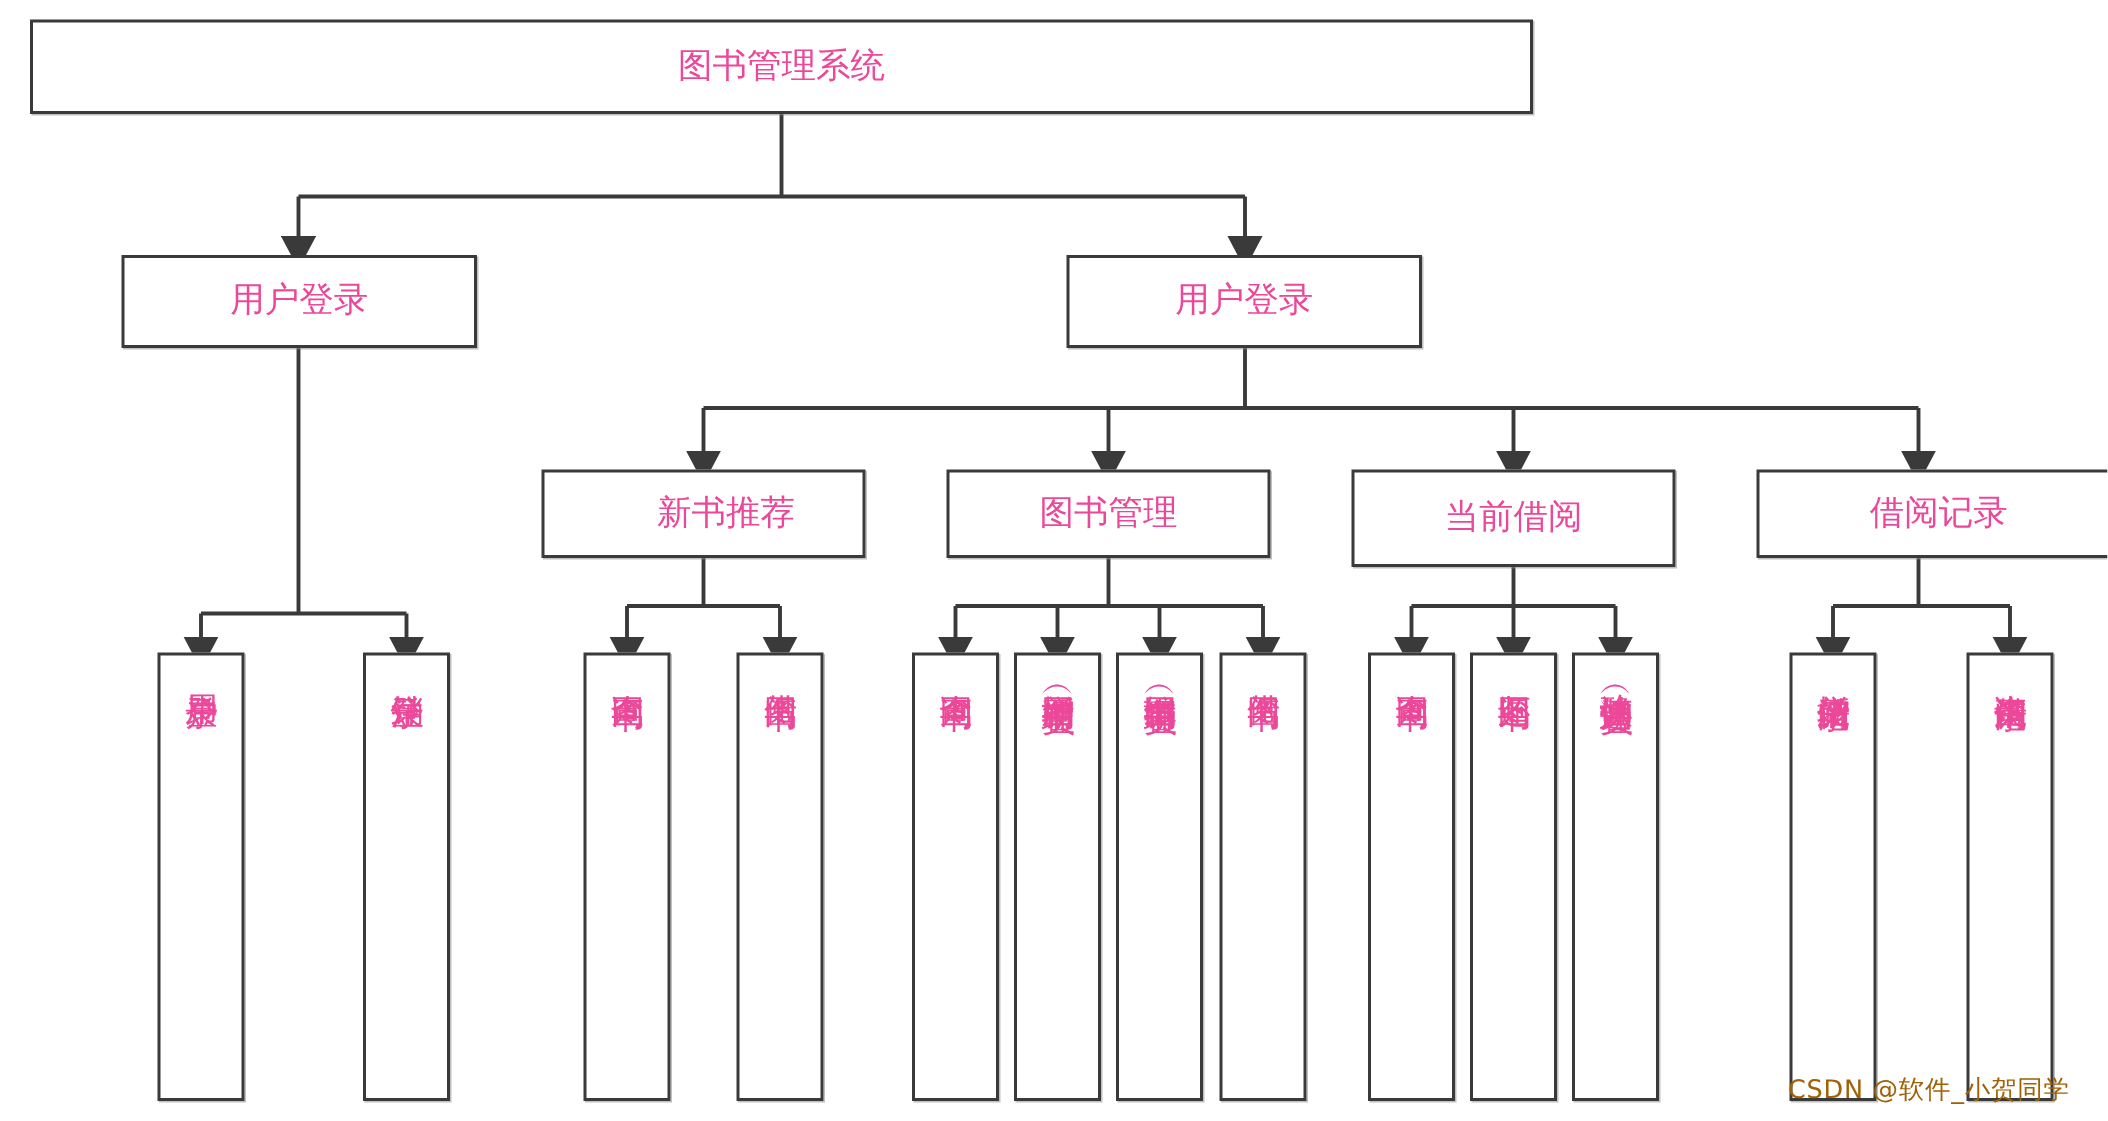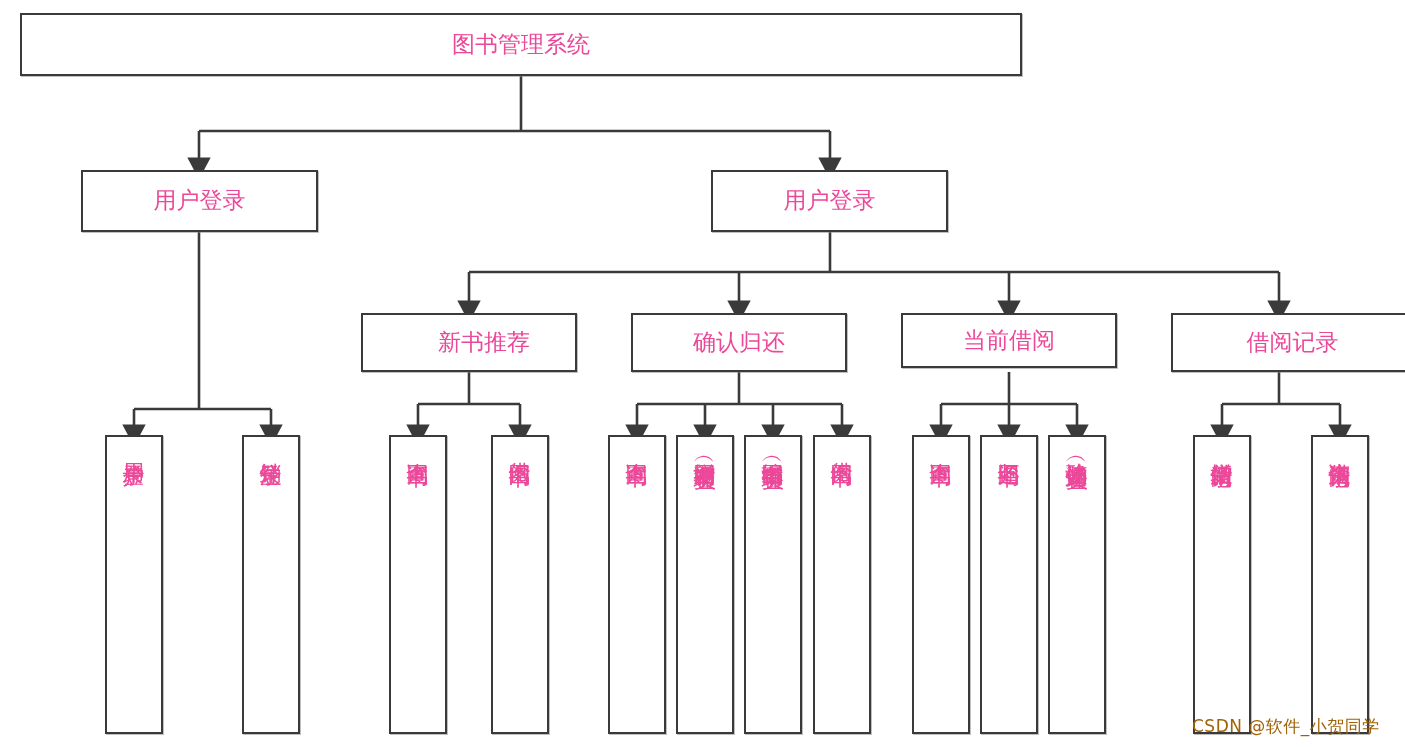--- a/index.html
+++ b/index.html
@@ -132,23 +132,23 @@
     <span class="node-label">用户登录</span>
   </div>
   <div class="node horizontal" style="left:711px; top:170px; width:237px; height:62px;">
     <span class="node-label">用户登录</span>
   </div>
 
   <div class="node horizontal" style="left:361px; top:313px; width:216px; height:59px;padding-left:30px;">
     <span class="node-label">新书推荐</span>
   </div>
   <div class="node horizontal" style="left:631px; top:313px; width:216px; height:59px;">
-    <span class="node-label">确认归还</span>
+    <span class="node-label">图书管理</span>
   </div>
-  <div class="node horizontal" style="left:901px; top:313px; width:216px; height:55px;">
+  <div class="node horizontal" style="left:901px; top:313px; width:216px; height:65px;">
     <span class="node-label">当前借阅</span>
   </div>
   <div class="node horizontal" style="left:1171px; top:313px; width:243px; height:59px;">
     <span class="node-label">借阅记录</span>
   </div>
 
   <div class="node vertical" style="left:105px; top:435px; width:58px; height:299px;">
     <span class="node-label">用户登录</span>
   </div>
   <div class="node vertical" style="left:242px; top:435px; width:58px; height:299px;">

